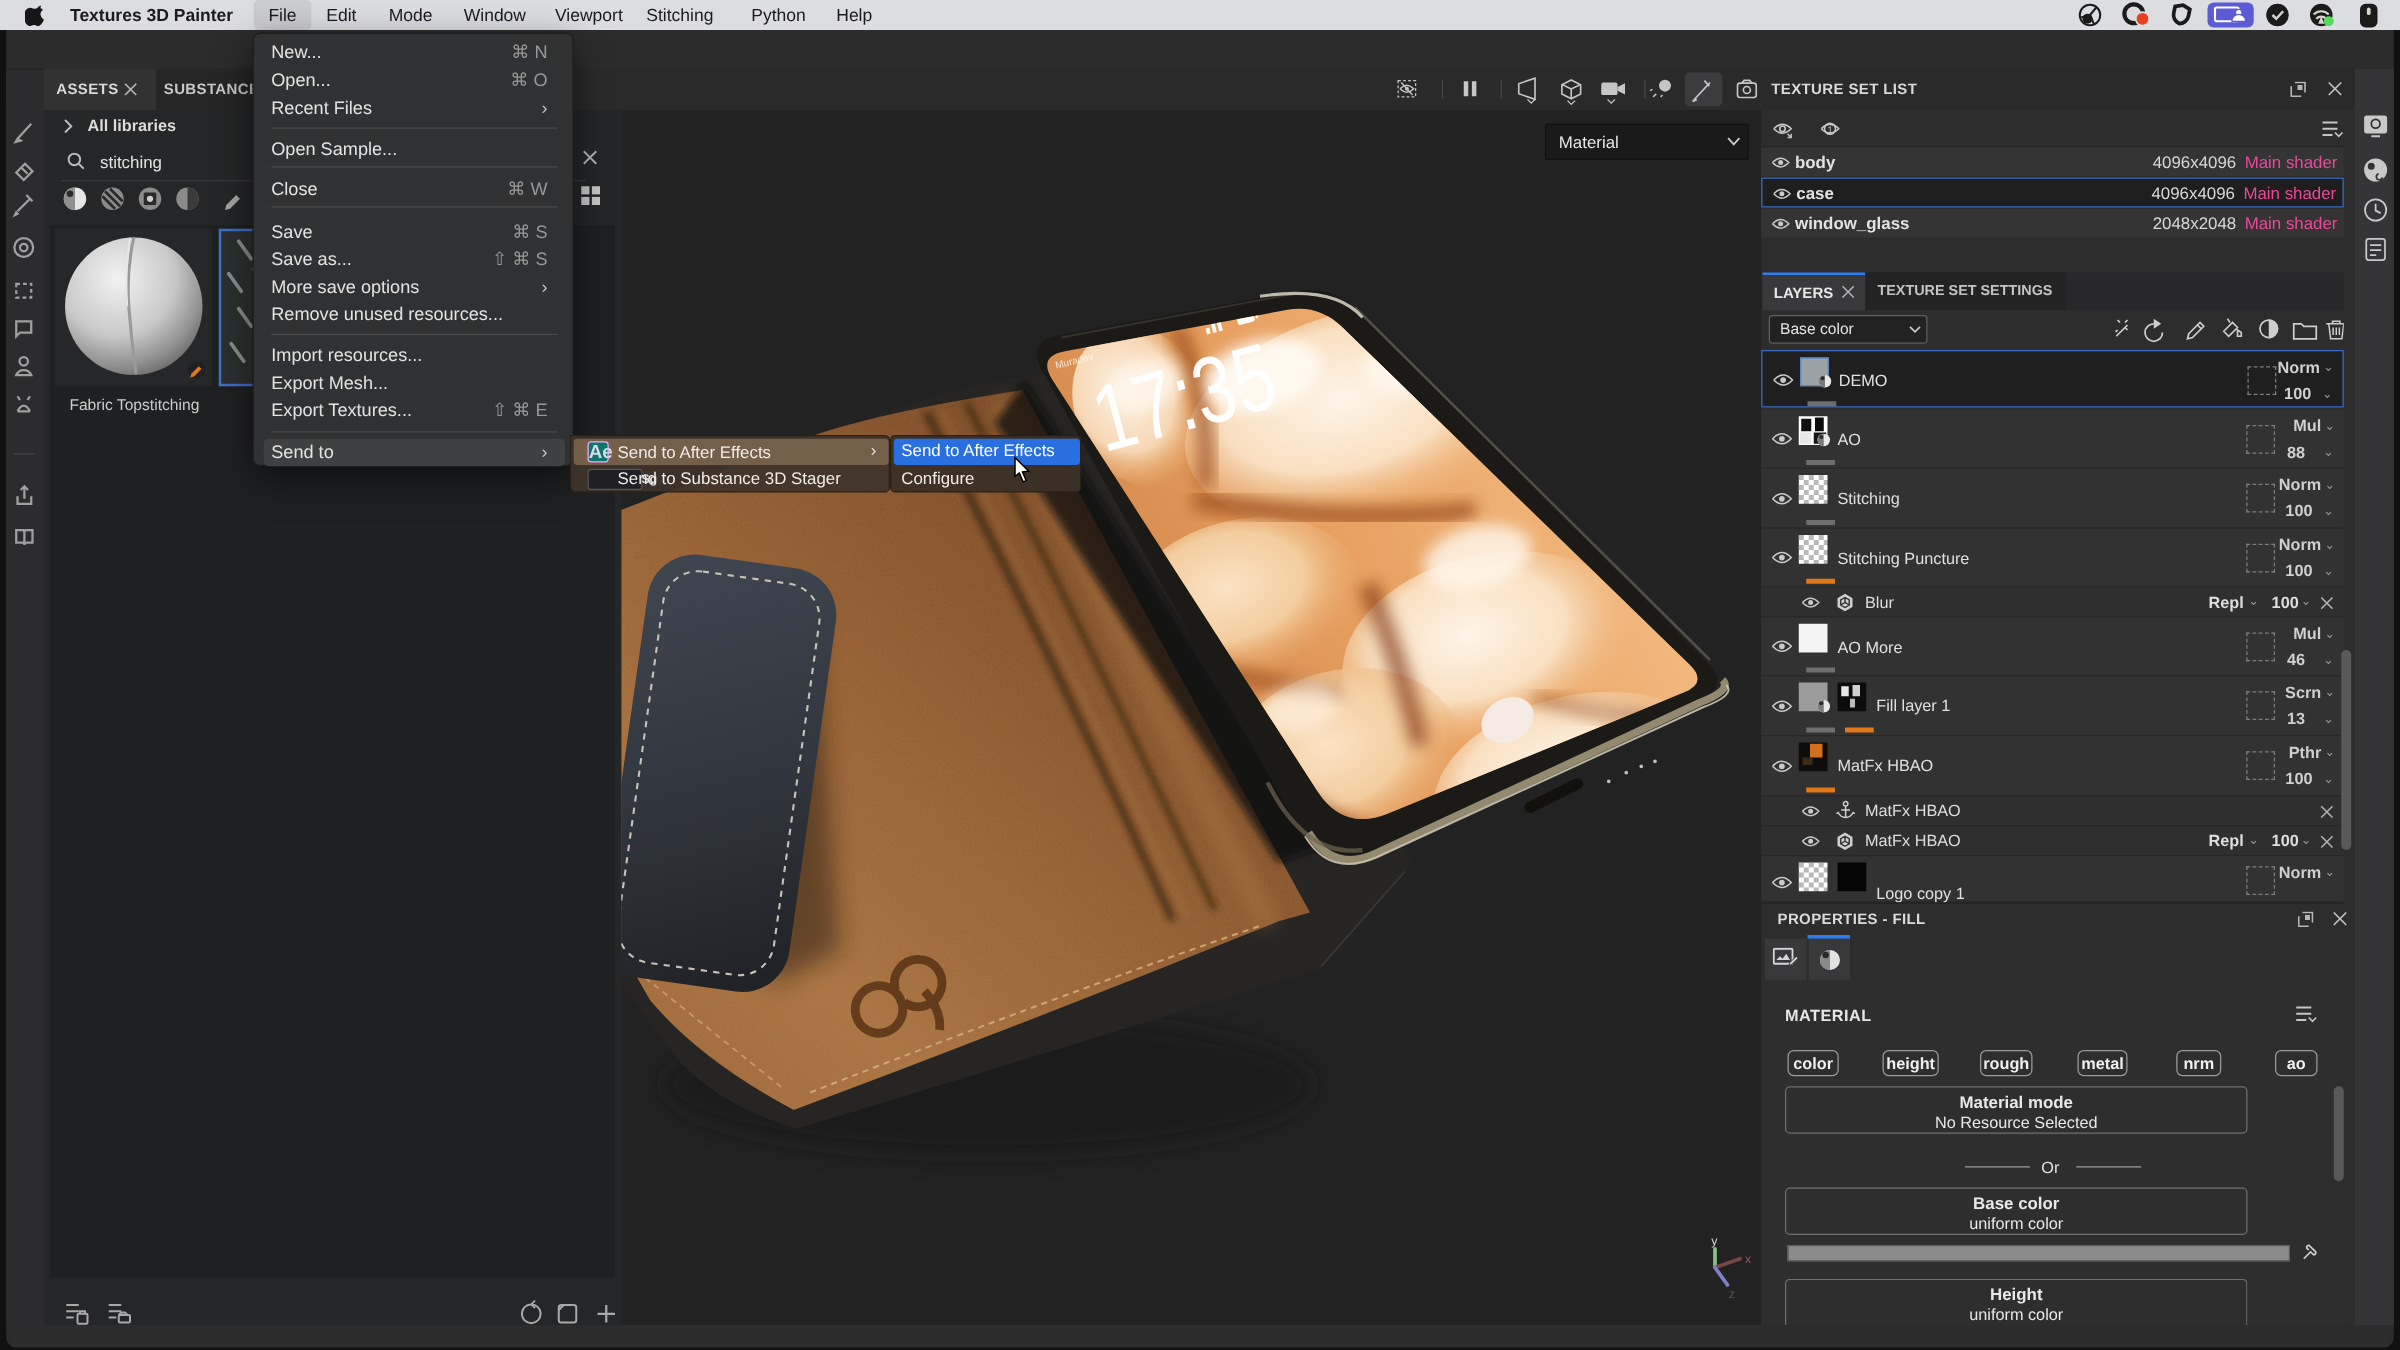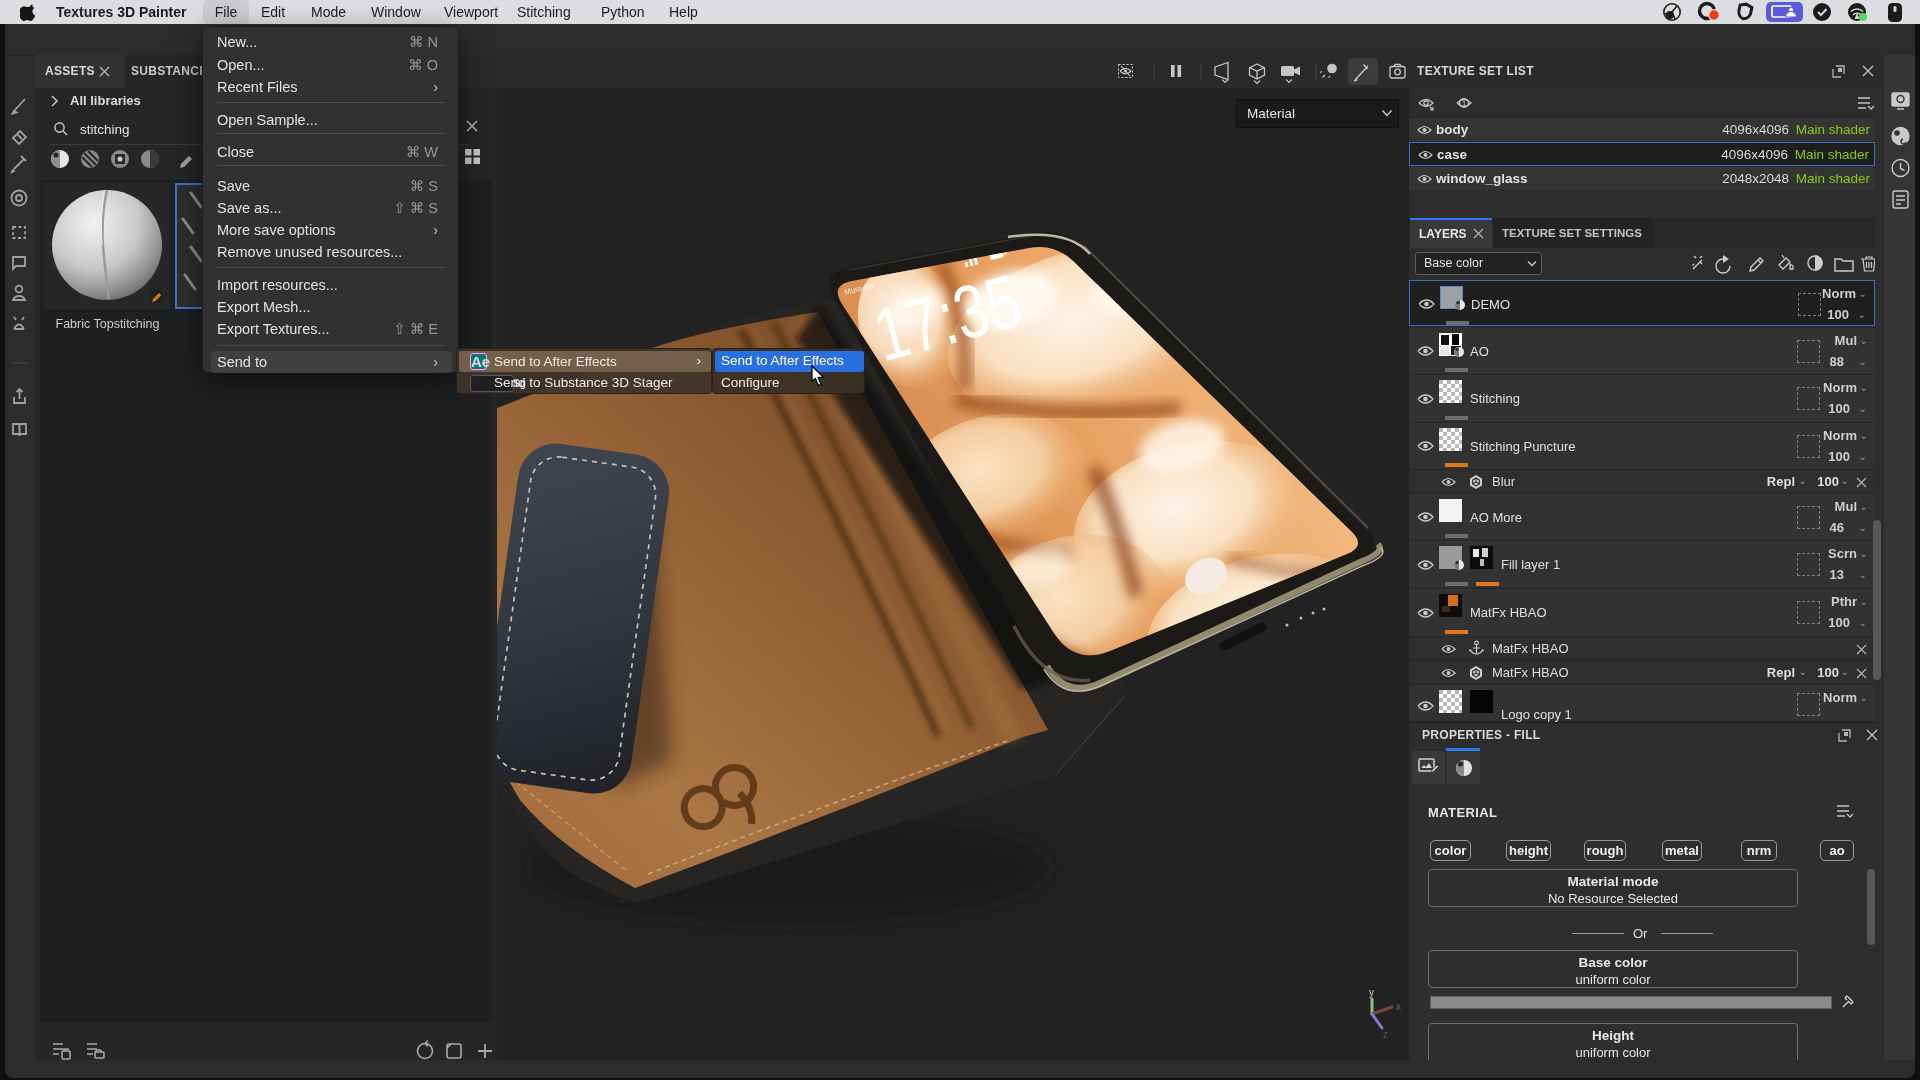--- a/index.html
+++ b/index.html
@@ -29,21 +29,21 @@
 #statusbar { position:absolute; left:0; top:1036px; width:1910px; height:18px; background:#242425; color:#c9c9c9; font-size:12.5px; }
 
 #filemenu { position:absolute; left:202px; top:26px; width:257px; height:347px; background:#303132; border:1px solid #1c1c1c; border-radius:6px; box-shadow:0 10px 30px rgba(0,0,0,.55); color:#e3e3e3; font-size:14.5px; }
 .fmi { position:absolute; left:8px; width:241px; height:22px; line-height:22px; border-radius:4px; padding-left:6px; }
 .fsc { position:absolute; right:14px; color:#989898; }
 .fsep { position:absolute; left:14px; width:229px; height:1px; background:#4a4a4a; }
 
 .tsrow { position:absolute; left:0; width:466px; height:24px; background:#343435; border-bottom:1px solid #2a2a2b; color:#e2e2e2; font-size:13.5px; font-weight:bold; }
 .tsrow .nm { position:absolute; left:27px; top:4px; }
 .tsrow .res { position:absolute; right:86px; top:4px; font-weight:normal; color:#d8d8d8; }
-.tsrow .shd { position:absolute; right:5px; top:4px; font-weight:normal; color:#84cc16; }
+.tsrow .shd { position:absolute; right:5px; top:4px; font-weight:normal; color:#ec4899; }
 .lrow { position:absolute; left:0; width:466px; height:47px; background:#323233; border-bottom:1px solid #272728; }
 .lrow .nm { position:absolute; left:61px; top:16px; font-size:13px; color:#e0e0e0; }
 .blend { position:absolute; right:18px; top:5px; font-size:13px; font-weight:bold; color:#cfcfcf; text-align:right; }
 .opac { position:absolute; right:25px; top:26px; font-size:13px; font-weight:bold; color:#cfcfcf; }
 .chev { position:absolute; font-size:10px; color:#9a9a9a; }
 .thumb { position:absolute; left:30px; top:5px; width:23px; height:23px; }
 .pbar { position:absolute; left:36px; width:23px; height:4px; background:#6e6e6e; }
 .mask { position:absolute; left:388px; top:12px; width:23px; height:23px; border:1px dashed #7e7e7e; }
 .frow { position:absolute; left:0; width:466px; height:24px; background:#2f2f30; border-bottom:1px solid #272728; color:#dedede; font-size:13px; }
 .pbox { position:absolute; left:19px; width:370px; height:39px; border:1px solid #6f6f6f; border-radius:4px; color:#e8e8e8; text-align:center; }

